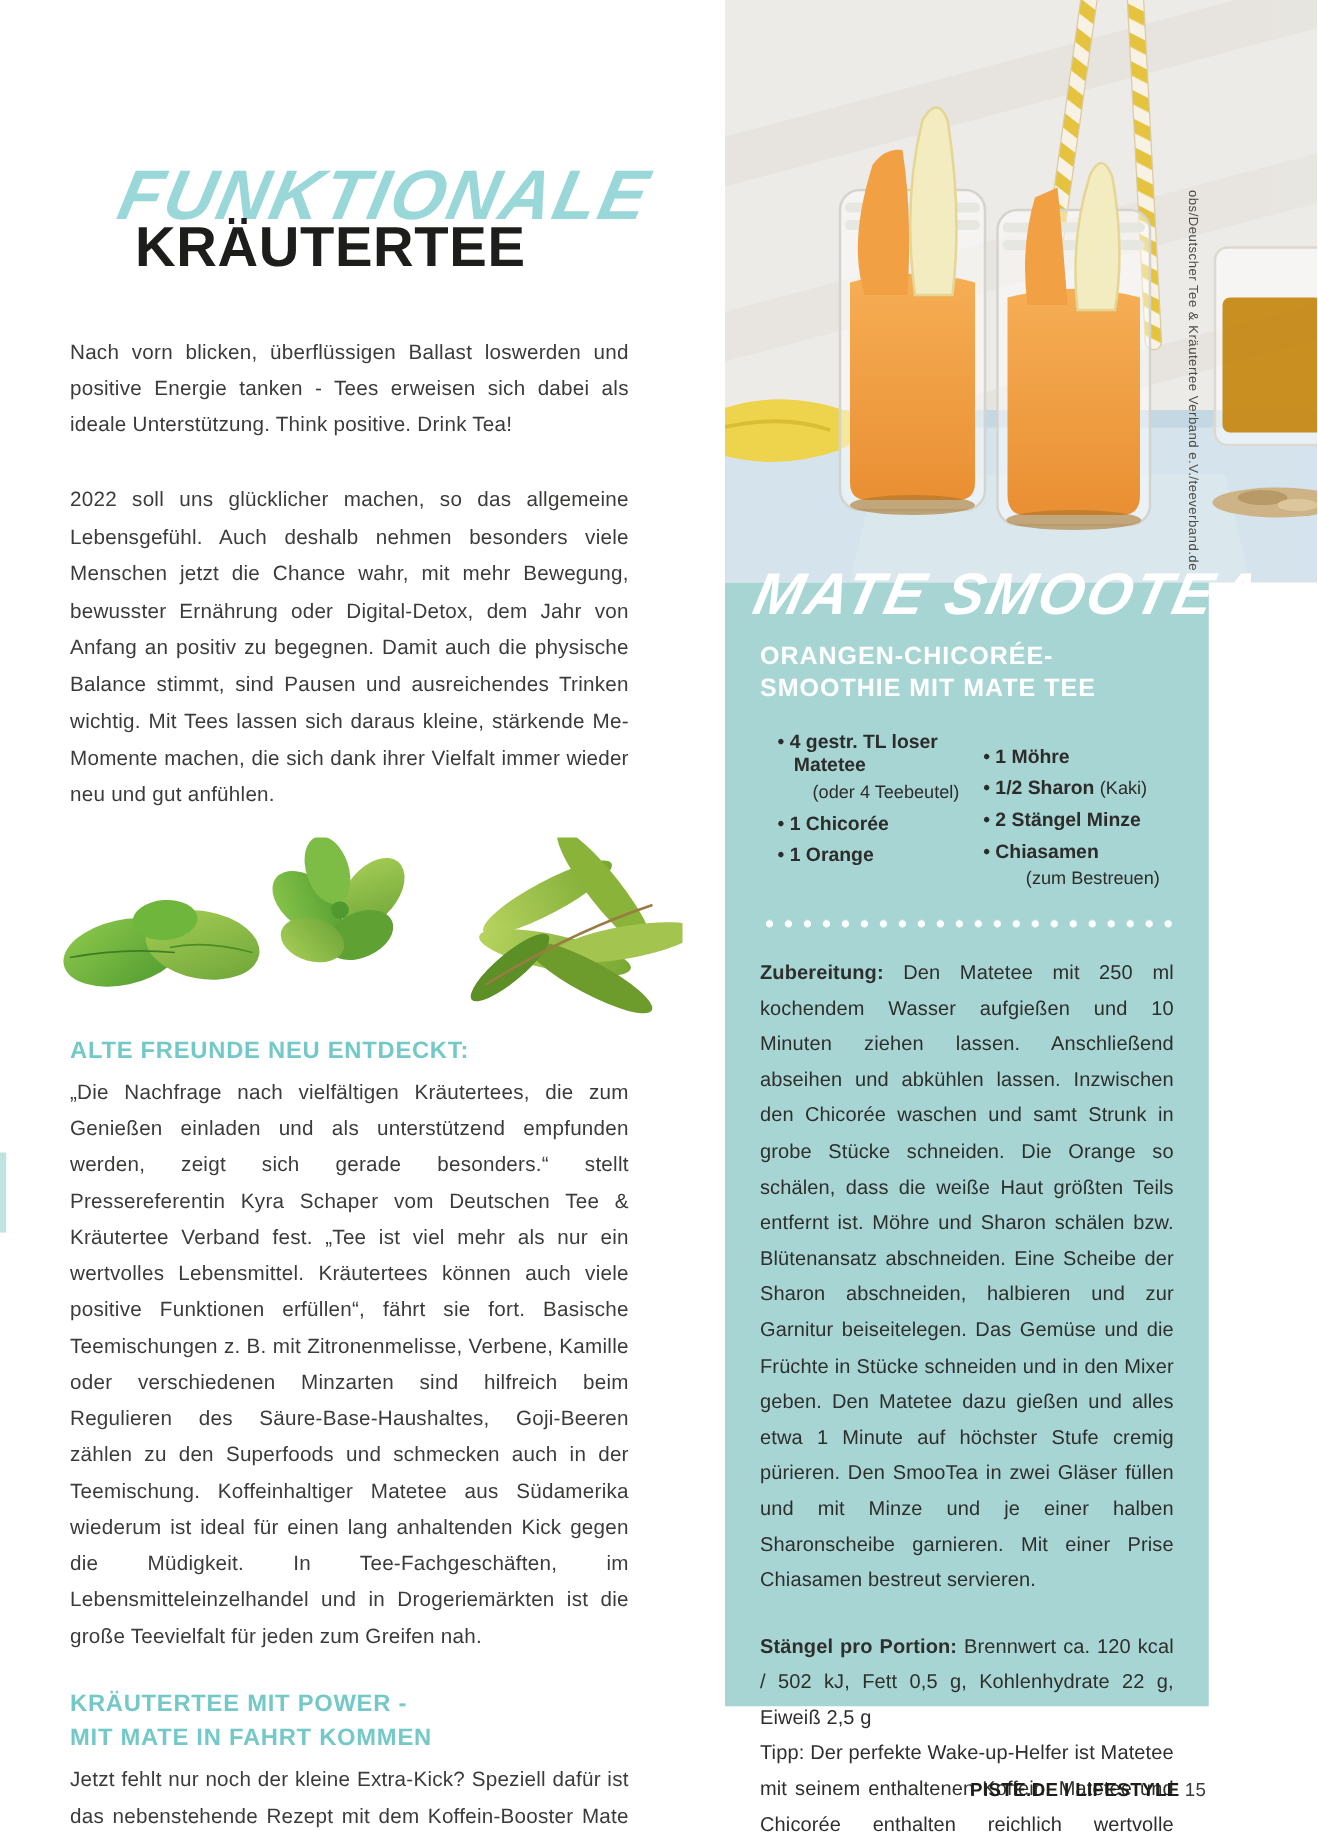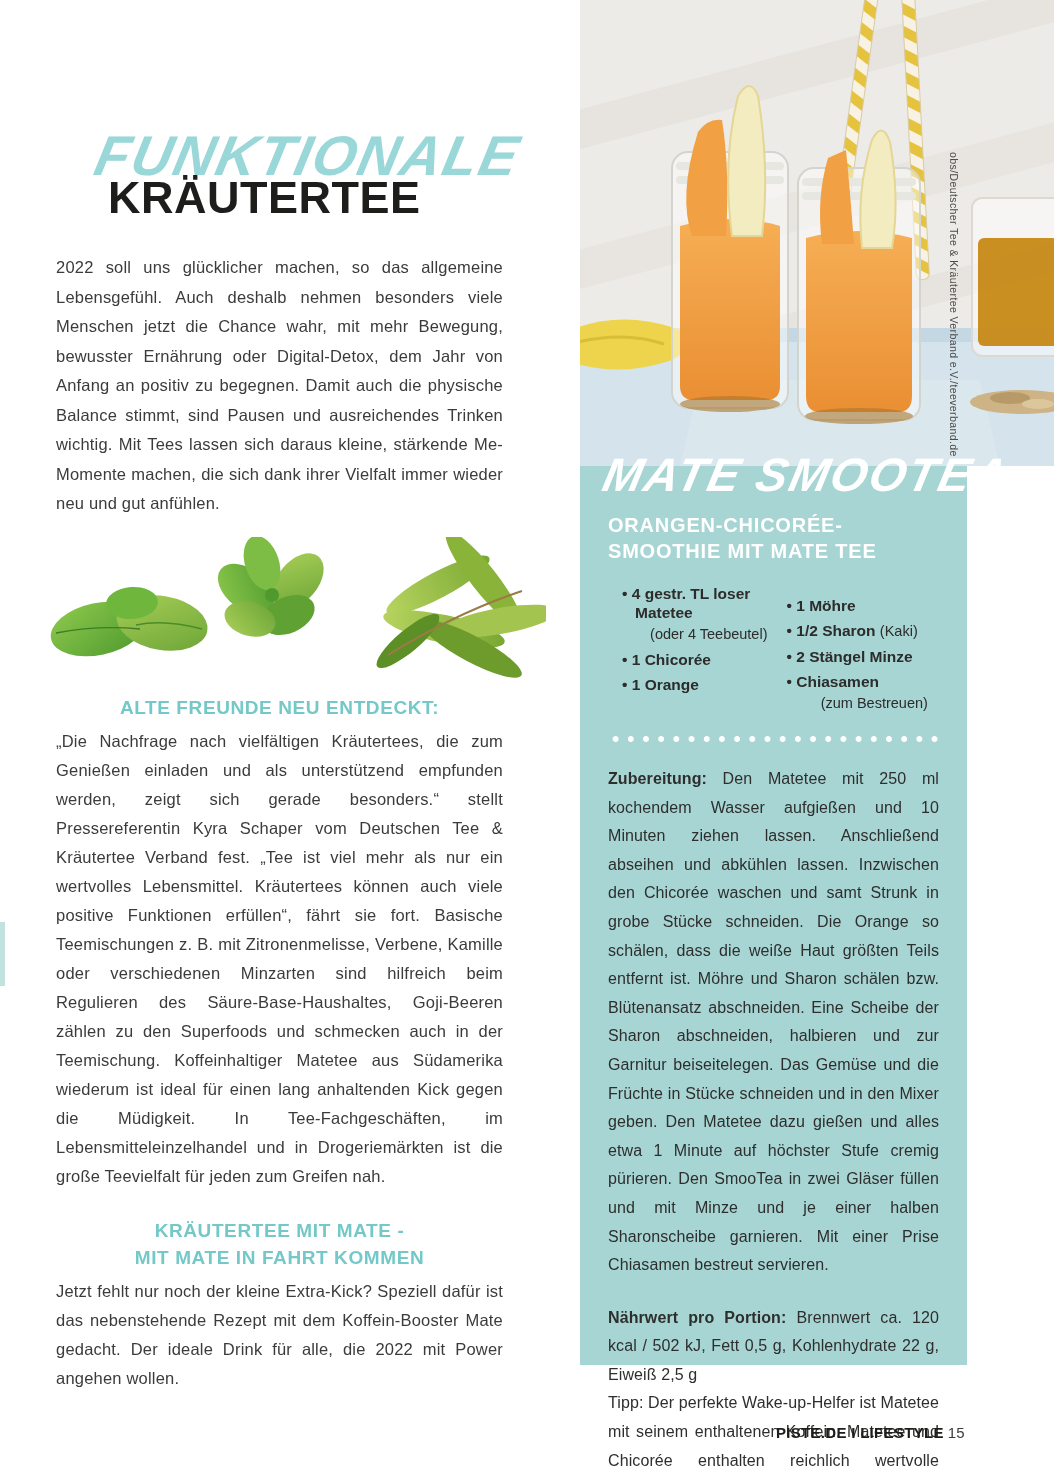--- a/index.html
+++ b/index.html
@@ -20,21 +20,21 @@
     position:relative;left:52px;margin-top:-10px;
     font-weight:bold;font-size:45px;line-height:48px;letter-spacing:.5px;color:#1d1d1b;
   }
   .body-text{
     font-size:16.5px;line-height:29px;text-align:justify;letter-spacing:.2px;color:#3b3b3a;
   }
   .intro{margin-top:46px;}
   .para2{margin-top:31px;line-height:29.5px;}
   .herbs{margin-top:18px;height:145px;position:relative;left:-20px;}
   .section-heading{
-    font-size:19px;line-height:27px;font-weight:bold;letter-spacing:.6px;color:#74c9c8;margin:0;text-align:center;
+    font-size:19px;line-height:27px;font-weight:bold;letter-spacing:.6px;color:#74c9c8;margin:0;
   }
   .sec1-head{margin-top:12px;}
   .sec2-head{margin-top:26px;}
   .section-body{margin-top:6px;}
   
   .photo{
     position:absolute;left:580px;top:0;width:474px;height:466px;overflow:hidden;background:#edebe7;
   }
   .photo-credit{
     position:absolute;left:368px;top:152px;height:300px;
@@ -84,20 +84,21 @@
 <body>
 
 <div class="page">
 
   <div class="accent-strip"></div>
 
   <div class="left-col">
     <div class="title-script">FUNKTIONALE</div>
     <div class="title-main">KRÄUTERTEE</div>
 
+    <p class="body-text intro">Nach vorn blicken, überflüssigen Ballast loswerden und positive Energie tanken - Tees erweisen sich dabei als ideale Unterstützung. Think positive. Drink Tea!</p>
     <p class="body-text para2">2022 soll uns glücklicher machen, so das allgemeine Lebensgefühl. Auch deshalb nehmen besonders viele Menschen jetzt die Chance wahr, mit mehr Bewegung, bewusster Ernährung oder Digital-Detox, dem Jahr von Anfang an positiv zu begegnen. Damit auch die physische Balance stimmt, sind Pausen und ausreichendes Trinken wichtig. Mit Tees lassen sich daraus kleine, stärkende Me-Momente machen, die sich dank ihrer Vielfalt immer wieder neu und gut anfühlen.</p>
 
     <div class="herbs">
       <svg width="510" height="145" viewBox="0 0 510 145">
         <defs>
           <linearGradient id="leafG" x1="0" y1="0" x2="1" y2="1">
             <stop offset="0" stop-color="#8ec94d"></stop>
               <stop offset="1" stop-color="#4f9a2f"></stop>
           </linearGradient>
           <linearGradient id="leafG2" x1="0" y1="0" x2="1" y2="1">
@@ -138,21 +139,21 @@
         </g>
       </svg>
     </div>
 
     <h3 class="section-heading sec1-head">
       <span>ALTE FREUNDE NEU ENTDECKT:</span><br>
     </h3>
     <p class="body-text section-body">„Die Nachfrage nach vielfältigen Kräutertees, die zum Genießen einladen und als unterstützend empfunden werden, zeigt sich gerade besonders.“ stellt Pressereferentin Kyra Schaper vom Deutschen Tee &amp; Kräutertee Verband fest. „Tee ist viel mehr als nur ein wertvolles Lebensmittel. Kräutertees können auch viele positive Funktionen erfüllen“, fährt sie fort. Basische Teemischungen z. B. mit Zitronenmelisse, Verbene, Kamille oder verschiedenen Minzarten sind hilfreich beim Regulieren des Säure-Base-Haushaltes, Goji-Beeren zählen zu den Superfoods und schmecken auch in der Teemischung. Koffeinhaltiger Matetee aus Südamerika wiederum ist ideal für einen lang anhaltenden Kick gegen die Müdigkeit. In Tee-Fachgeschäften, im Lebensmitteleinzelhandel und in Drogeriemärkten ist die große Teevielfalt für jeden zum Greifen nah.</p>
 
     <h3 class="section-heading sec2-head">
-      <span>KRÄUTERTEE MIT MATE -</span><br>
+      <span>KRÄUTERTEE MIT POWER -</span><br>
       <span>MIT MATE IN FAHRT KOMMEN</span>
     </h3>
     <p class="body-text section-body">Jetzt fehlt nur noch der kleine Extra-Kick? Speziell dafür ist das nebenstehende Rezept mit dem Koffein-Booster Mate gedacht. Der ideale Drink für alle, die 2022 mit Power angehen wollen.</p>
 
   </div>
 
   <div class="photo">
     <svg width="474" height="466" viewBox="0 0 474 466">
       <defs>
         <linearGradient id="smG" x1="0" y1="0" x2="0" y2="1">
@@ -264,21 +265,21 @@
           <span class="ing-note-block">(zum Bestreuen)</span>
         </li>
       </ul>
     </div>
 
     <div class="dots-divider"></div>
 
     <p class="box-text prep"><span class="bold-lead">Zubereitung:</span><span> Den Matetee mit 250 ml kochendem Wasser aufgießen und 10 Minuten ziehen lassen. Anschließend abseihen und abkühlen lassen. Inzwischen den Chicorée waschen und samt Strunk in grobe Stücke schneiden. Die Orange so schälen, dass die weiße Haut größten Teils entfernt ist. Möhre und Sharon schälen bzw. Blütenansatz abschneiden. Eine Scheibe der Sharon abschneiden, halbieren und zur Garnitur beiseitelegen. Das Gemüse und die Früchte in Stücke schneiden und in den Mixer geben. Den Matetee dazu gießen und alles etwa 1 Minute auf höchster Stufe cremig pürieren. Den SmooTea in zwei Gläser füllen und mit Minze und je einer halben Sharonscheibe garnieren. Mit einer Prise Chiasamen bestreut servieren.</span></p>
 
     <div class="box-text nutrition">
-      <span class="bold-lead">Nährwert pro Portion:</span><span> Brennwert ca. 120 kcal / 502 kJ, Fett 0,5 g, Kohlenhydrate 22 g, Eiweiß 2,5 g</span><br>
+      <span class="bold-lead">Stängel pro Portion:</span><span> Brennwert ca. 120 kcal / 502 kJ, Fett 0,5 g, Kohlenhydrate 22 g, Eiweiß 2,5 g</span><br>
       <span>Tipp: Der perfekte Wake-up-Helfer ist Matetee mit seinem enthaltenen Koffein. Matetee und Chicorée enthalten reichlich wertvolle Bitterstoffe.</span><br>
       
     </div>
   </div>
 
   <div class="footer">
     <span class="brand">PISTE.DE I LIFESTYLE</span><span class="pagenum">15</span>
   </div>
 
 </div>

